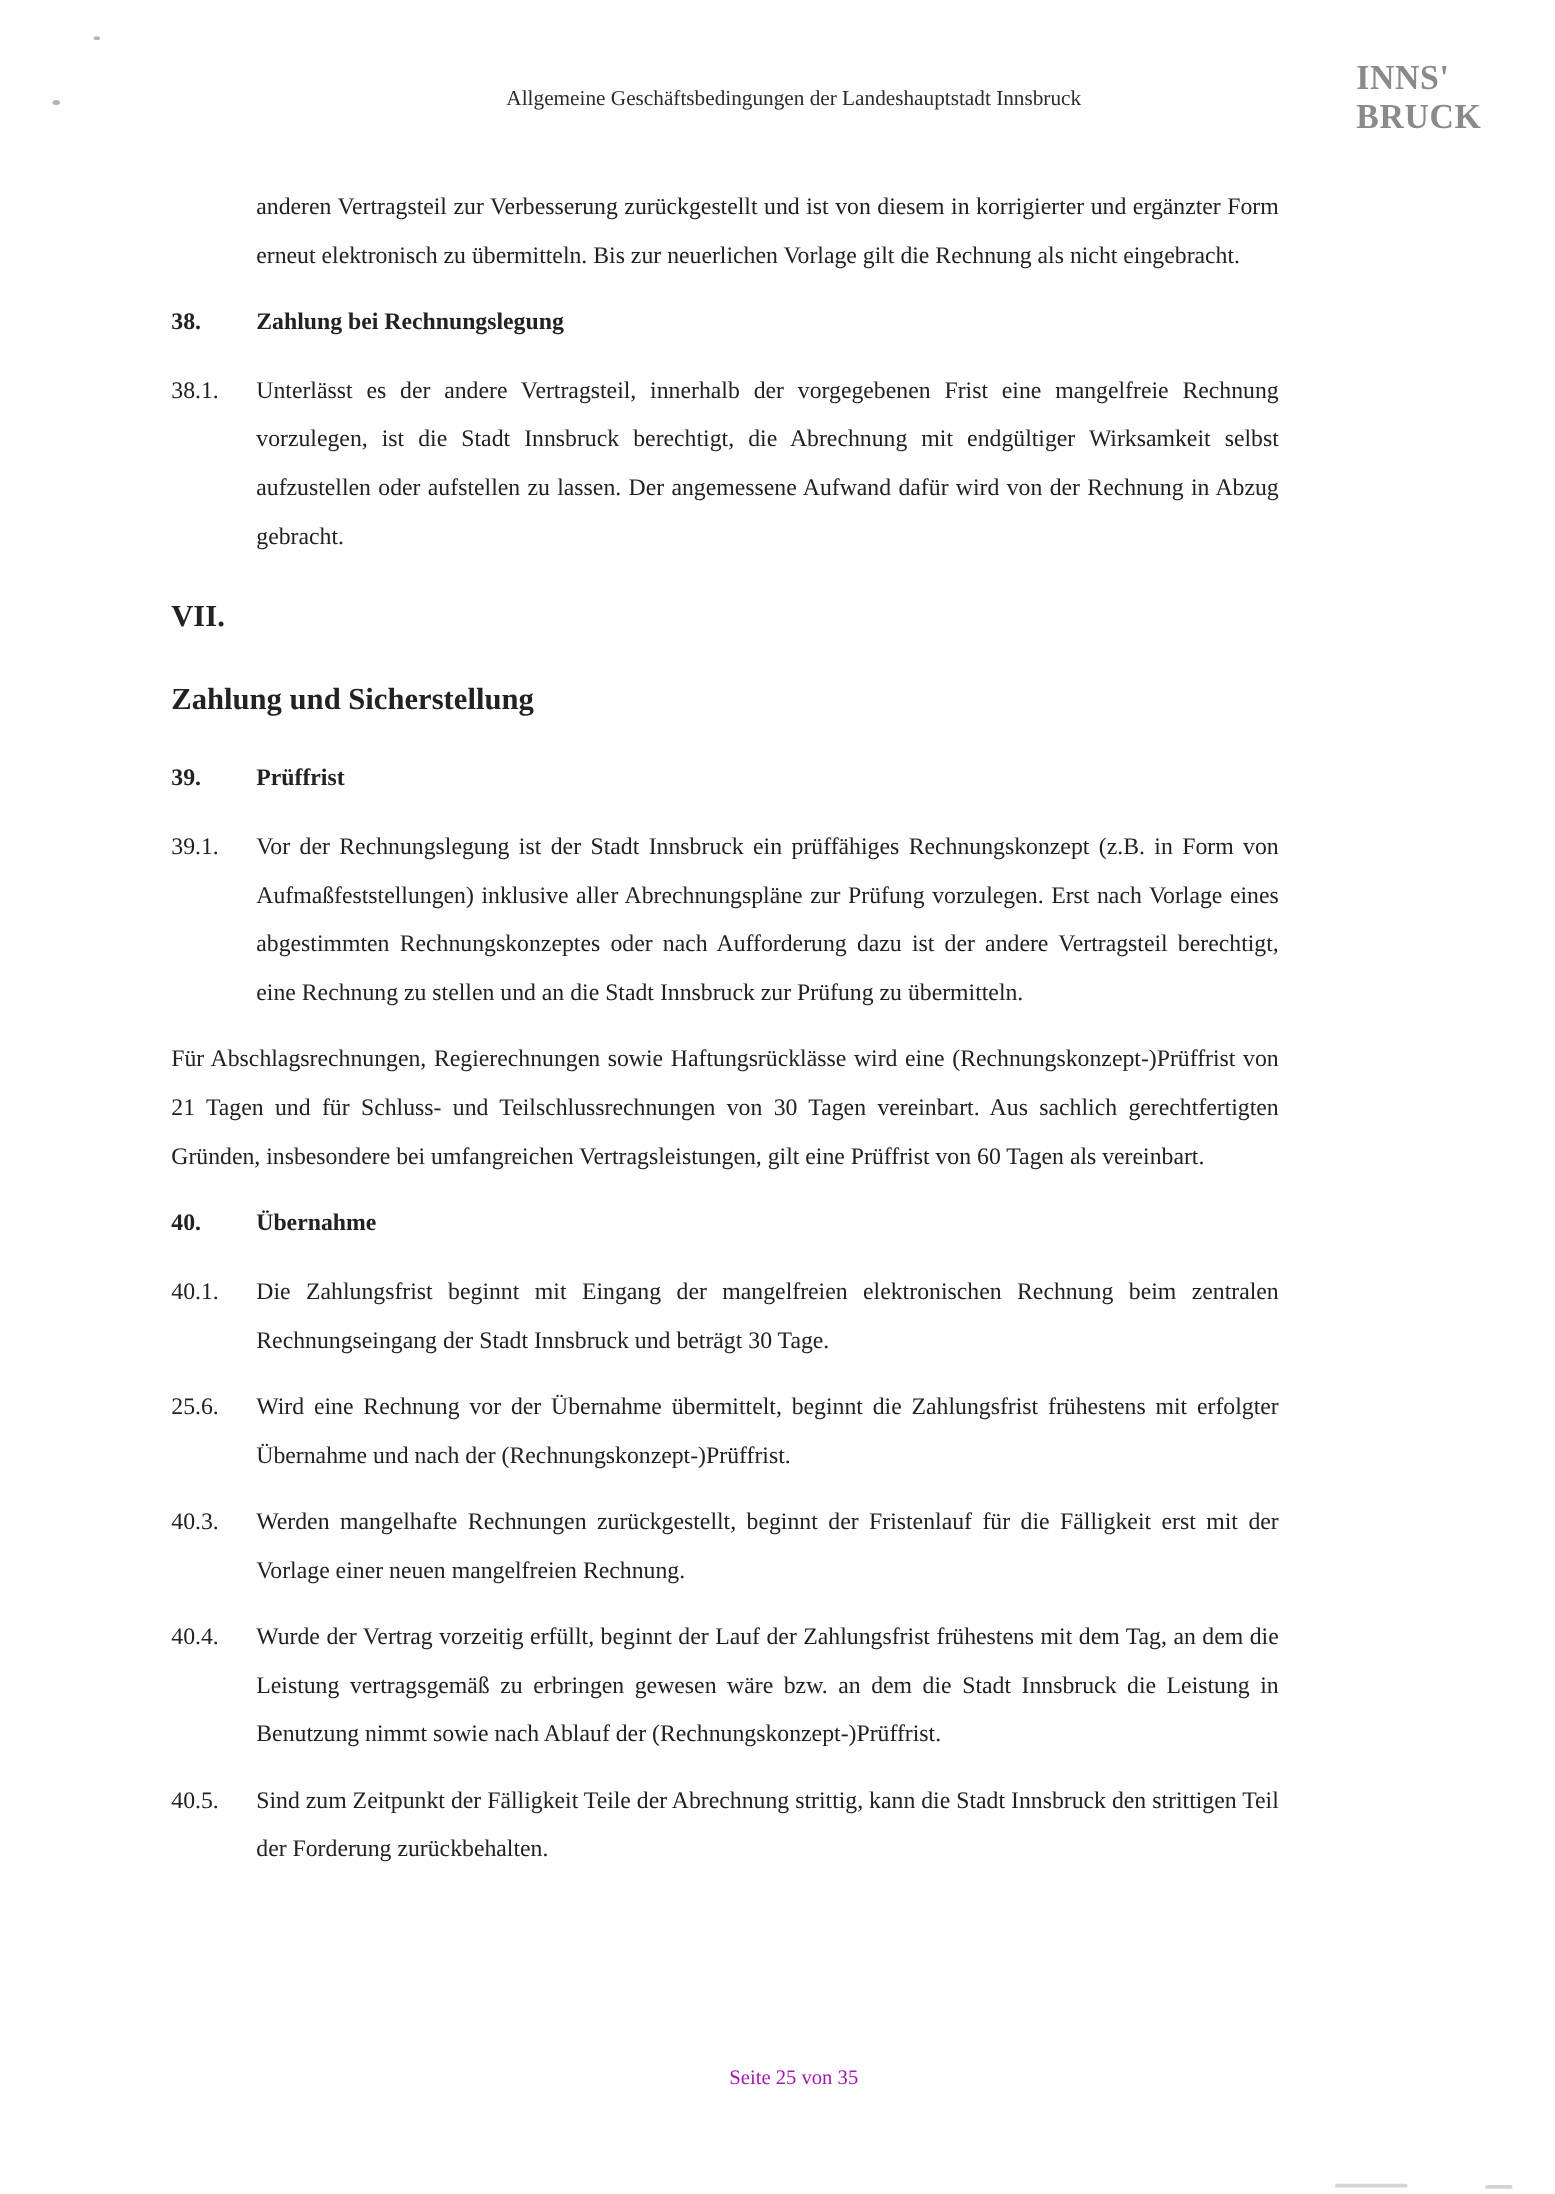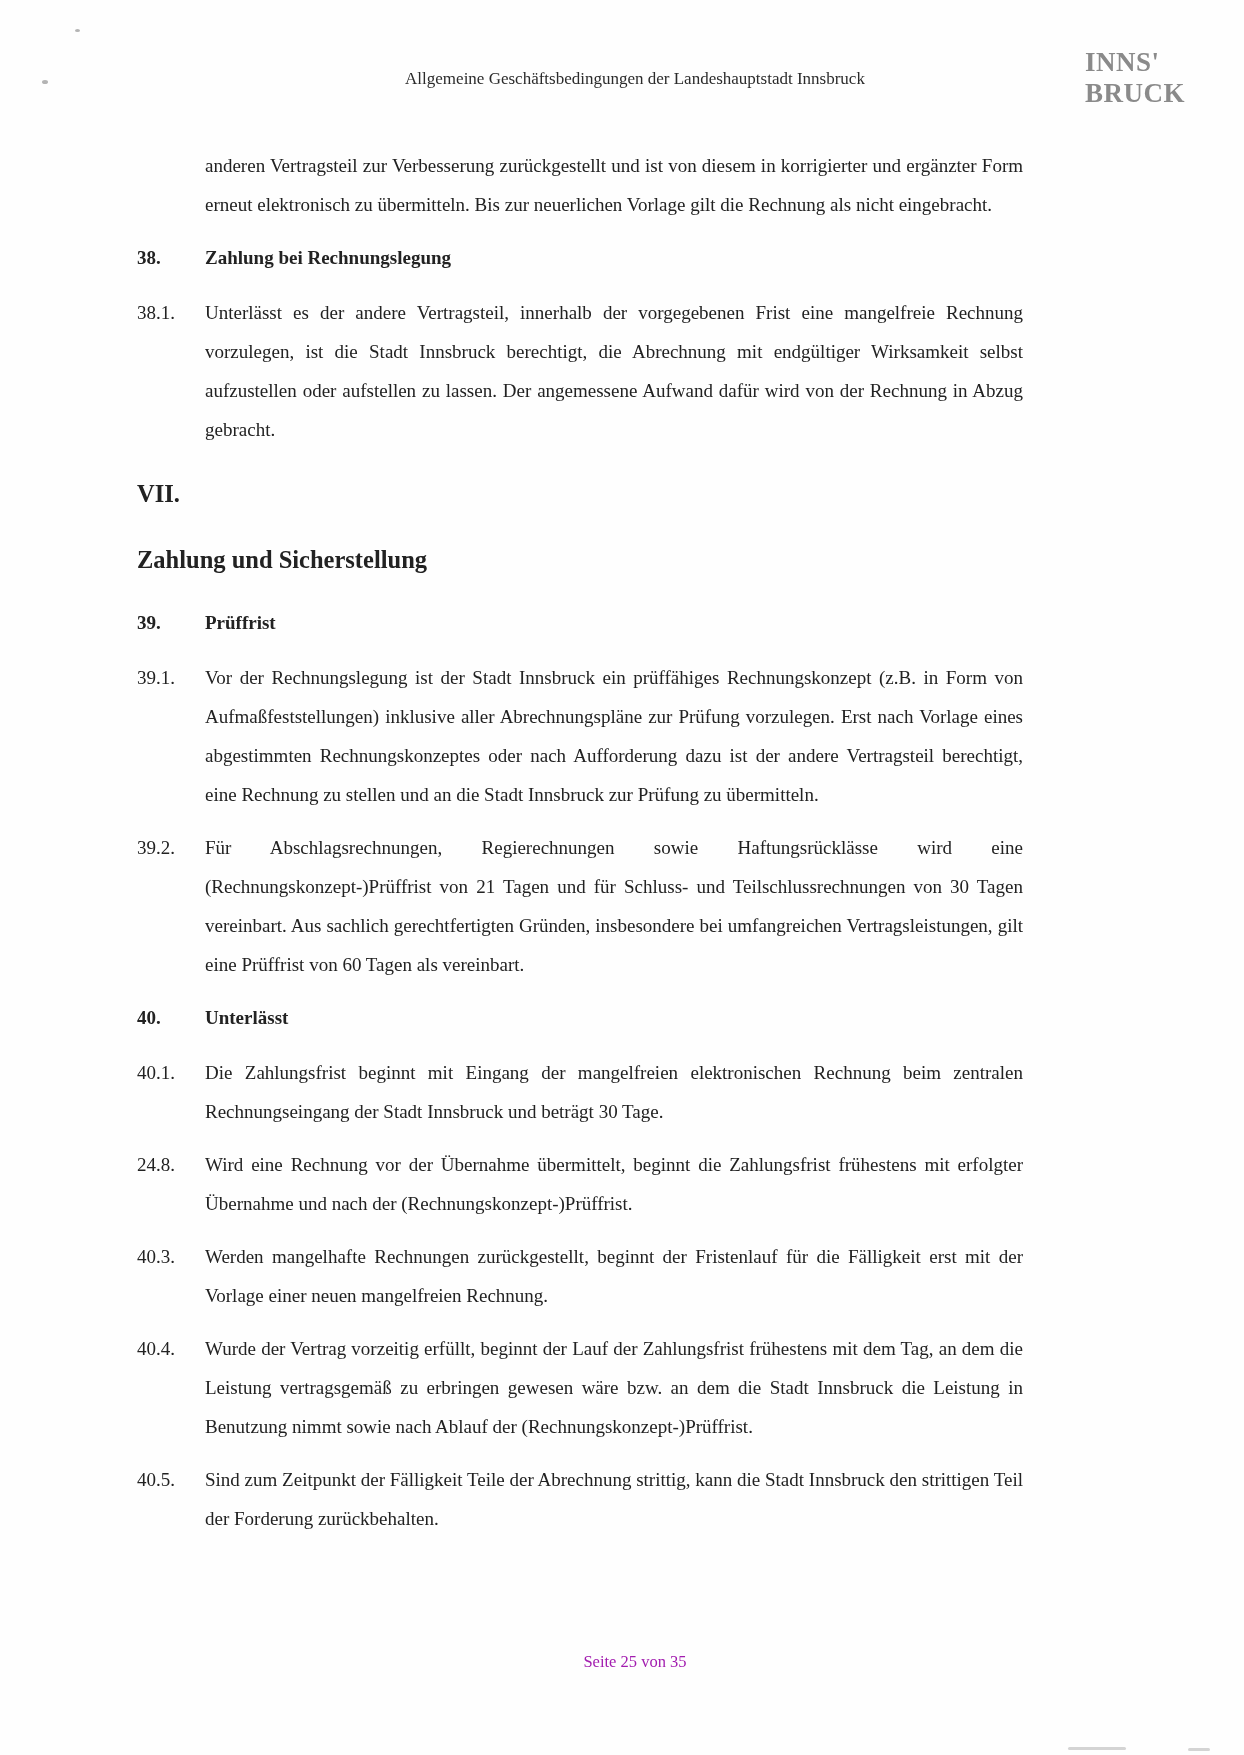--- a/index.html
+++ b/index.html
@@ -102,33 +102,32 @@
       </div>
       <div class="row heading">
         <span class="num">39.</span>
         <span class="txt">Prüffrist</span>
       </div>
       <div class="row para">
         <span class="num">39.1.</span>
         <span class="txt">Vor der Rechnungslegung ist der Stadt Innsbruck ein prüffähiges Rechnungskonzept (z.B. in Form von Aufmaßfeststellungen) inklusive aller Abrechnungspläne zur Prüfung vorzulegen. Erst nach Vorlage eines abgestimmten Rechnungskonzeptes oder nach Aufforderung dazu ist der andere Vertragsteil berechtigt, eine Rechnung zu stellen und an die Stadt Innsbruck zur Prüfung zu übermitteln.</span>
       </div>
       <div class="row para">
-        <span class="num">39.2.</span>
         <span class="txt">Für Abschlagsrechnungen, Regierechnungen sowie Haftungsrücklässe wird eine (Rechnungskonzept-)Prüffrist von 21 Tagen und für Schluss- und Teilschlussrechnungen von 30 Tagen vereinbart. Aus sachlich gerechtfertigten Gründen, insbesondere bei umfangreichen Vertragsleistungen, gilt eine Prüffrist von 60 Tagen als vereinbart.</span>
       </div>
       <div class="row heading">
         <span class="num">40.</span>
-        <span class="txt">Unterlässt</span>
+        <span class="txt">Übernahme</span>
       </div>
       <div class="row para">
         <span class="num">40.1.</span>
         <span class="txt">Die Zahlungsfrist beginnt mit Eingang der mangelfreien elektronischen Rechnung beim zentralen Rechnungseingang der Stadt Innsbruck und beträgt 30 Tage.</span>
       </div>
       <div class="row para">
-        <span class="num">24.8.</span>
+        <span class="num">25.6.</span>
         <span class="txt">Wird eine Rechnung vor der Übernahme übermittelt, beginnt die Zahlungsfrist frühestens mit erfolgter Übernahme und nach der (Rechnungskonzept-)Prüffrist.</span>
       </div>
       <div class="row para">
         <span class="num">40.3.</span>
         <span class="txt">Werden mangelhafte Rechnungen zurückgestellt, beginnt der Fristenlauf für die Fälligkeit erst mit der Vorlage einer neuen mangelfreien Rechnung.</span>
       </div>
       <div class="row para">
         <span class="num">40.4.</span>
         <span class="txt">Wurde der Vertrag vorzeitig erfüllt, beginnt der Lauf der Zahlungsfrist frühestens mit dem Tag, an dem die Leistung vertragsgemäß zu erbringen gewesen wäre bzw. an dem die Stadt Innsbruck die Leistung in Benutzung nimmt sowie nach Ablauf der (Rechnungskonzept-)Prüffrist.</span>
       </div>

